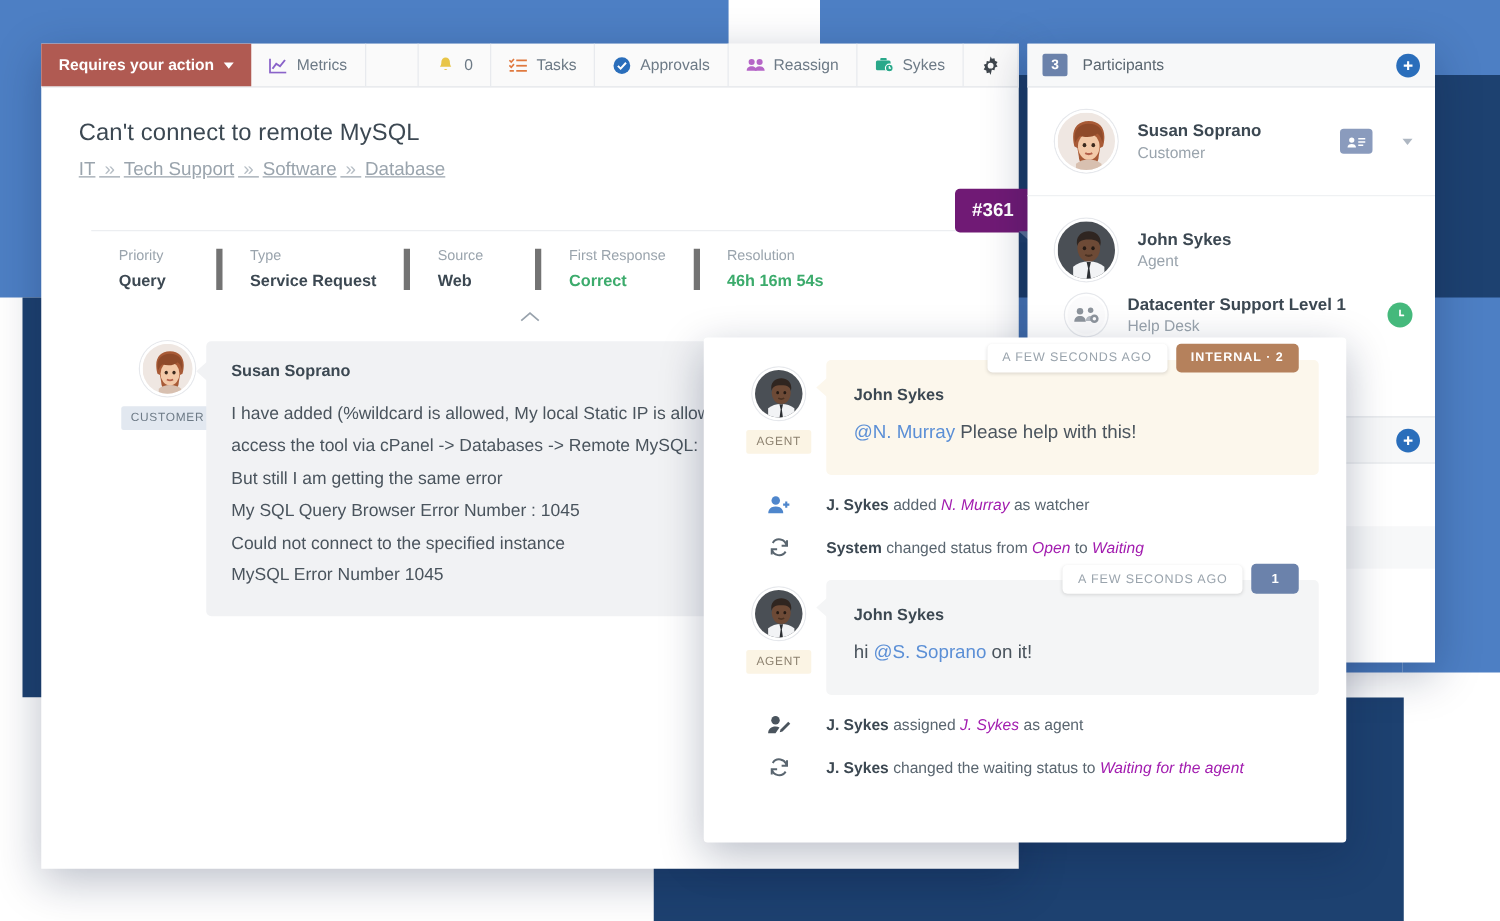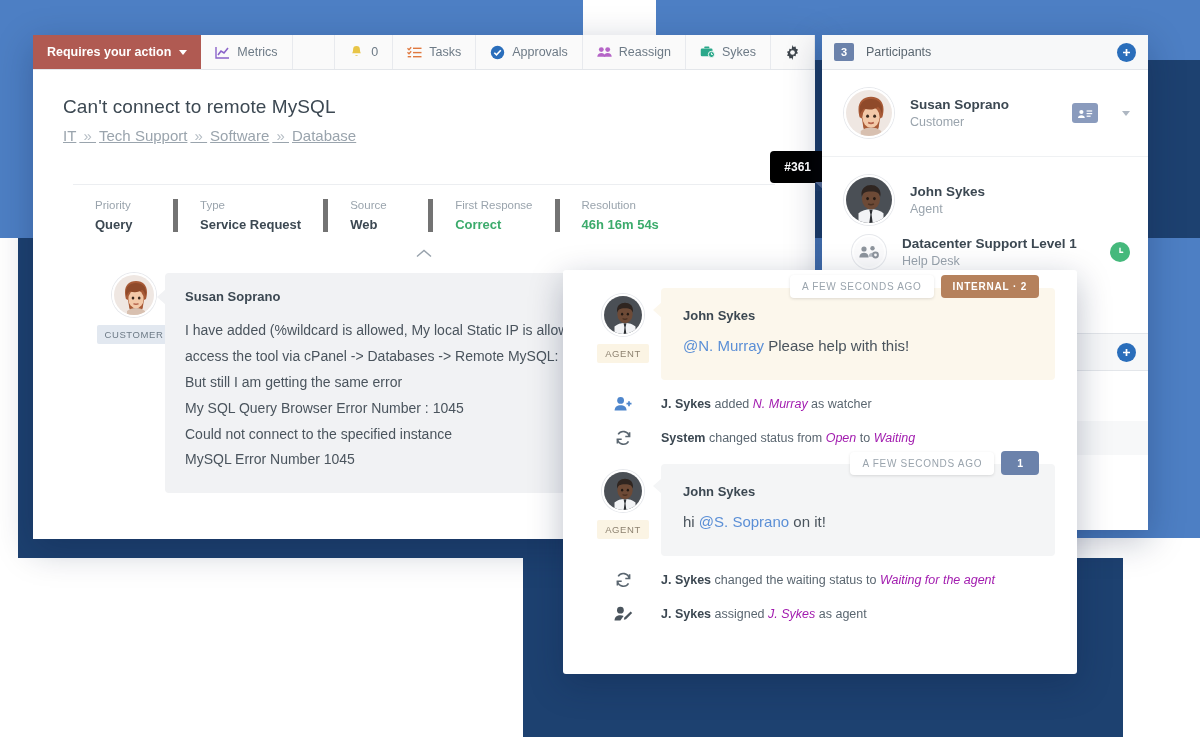--- a/index.html
+++ b/index.html
@@ -22,21 +22,21 @@
   .bg-lightblue-low2  { left: 710px; top: 238px; width: 412px; height: 300px; background:#4d7fc4; }
   .bg-navy-bottom     { left: 523px; top: 558px; width: 600px; height: 179px; background:#1d4170; }
   .bg-white-bottom    { left: 0;     top: 558px; width: 523px; height: 179px; background:#ffffff; }
   .bg-white-gap       { left: 583px; top: 0;    width: 73px;  height: 40px;  background:#ffffff; }
 
   
   .window {
     position: absolute; background:#ffffff;
     box-shadow: 0 10px 34px rgba(10,25,60,.28);
   }
-  #ticket-window { left: 33px; top: 35px; width: 782px; height: 504px; }
+  #ticket-window { left: 33px; top: 35px; width: 782px; height: 660px; }
 
   .toolbar {
     display: flex; align-items: stretch; height: 35px;
     background:#fafafa; border-bottom:1px solid #e3e6ea;
   }
   .tb-action {
     background:#b05a52; color:#fff; display:flex; align-items:center; gap:8px;
     padding: 0 14px; font-size:12.5px; font-weight:700; white-space:nowrap;
     cursor:pointer;
   }
@@ -51,21 +51,21 @@
   .tb-icon { display:inline-flex; width:15px; height:15px; align-items:center; justify-content:center; }
   .tb-icon svg { display:block; }
 
   .ticket-body { padding: 26px 30px 0 30px; position:relative; }
   .ticket-title { font-size:19px; color:#3c4852; font-weight:400; letter-spacing:.1px; }
   .breadcrumb { margin-top:9px; font-size:15px; color:#9aa4ad;text-decoration:underline; }
   .breadcrumb .sep { color:#b6bec5; margin:0 3px; }
 
   .ticket-num {
     position:absolute; right:-10px; top:81px;
-    background:#000000; color:#fff; font-size:12px; font-weight:600;
+    background:#701a75; color:#fff; font-size:15px; font-weight:600;
     padding:9px 14px; border-radius:4px;
   }
   .ticket-num::after{
     content:""; position:absolute; right:-0px; bottom:-8px;
     border-left:10px solid #56699013; border-top:9px solid #5b7098;
     border-right:0 solid transparent; width:0;height:0;
   }
 
   .meta-row {
     display:flex; margin: 40px 10px 0 10px; border-top:1px solid #eceef1; padding-top:14px;
@@ -500,35 +500,35 @@
             <div class="tag-strip">
               <span class="tag-time">A FEW SECONDS AGO</span>
               <span class="tag-num">1</span>
             </div>
             <div class="act-author">John Sykes</div>
             <div class="act-text">hi <span class="mention">@S. Soprano</span> on it!</div>
           </div>
         </div>
         <div class="act-event">
           <div class="act-event-icon">
+            <svg width="19" height="16" viewBox="0 0 19 16">
+              <circle cx="6.4" cy="4.2" r="3.4" fill="#4a545d"></circle>
+              <path d="M0.5 14.6c0-3.6 2.6-5.4 5.9-5.4 1.2 0 2.3.2 3.2.7L6.4 14.6z" fill="#4a545d"></path>
+              <path d="M16.6 5.4l1.6 1.6-6.2 6.2-2.2.6.6-2.2z" fill="#4a545d"></path>
+            </svg>
+          </div>
+          <div class="act-event-text"><b>J. Sykes</b> assigned <i>J. Sykes</i> as agent</div>
+        </div>
+        <div class="act-event">
+          <div class="act-event-icon">
             <svg width="17" height="16" viewBox="0 0 17 16">
               <path d="M14.2 6.3A6 6 0 003.2 4.4" stroke="#5a6670" stroke-width="1.6" fill="none"></path>
               <path d="M2.5 9.4a6 6 0 0011 1.9" stroke="#5a6670" stroke-width="1.6" fill="none"></path>
               <path d="M14.6 2.2v4.3h-4.3" stroke="#5a6670" stroke-width="1.6" fill="none"></path>
               <path d="M2.4 13.6V9.3h4.3" stroke="#5a6670" stroke-width="1.6" fill="none"></path>
             </svg>
           </div>
           <div class="act-event-text"><b>J. Sykes</b> changed the waiting status to <i>Waiting for the agent</i></div>
         </div>
-        <div class="act-event">
-          <div class="act-event-icon">
-            <svg width="19" height="16" viewBox="0 0 19 16">
-              <circle cx="6.4" cy="4.2" r="3.4" fill="#4a545d"></circle>
-              <path d="M0.5 14.6c0-3.6 2.6-5.4 5.9-5.4 1.2 0 2.3.2 3.2.7L6.4 14.6z" fill="#4a545d"></path>
-              <path d="M16.6 5.4l1.6 1.6-6.2 6.2-2.2.6.6-2.2z" fill="#4a545d"></path>
-            </svg>
-          </div>
-          <div class="act-event-text"><b>J. Sykes</b> assigned <i>J. Sykes</i> as agent</div>
-        </div>
       </div>
   </div>
 
 </div>
 
 </body></html>

